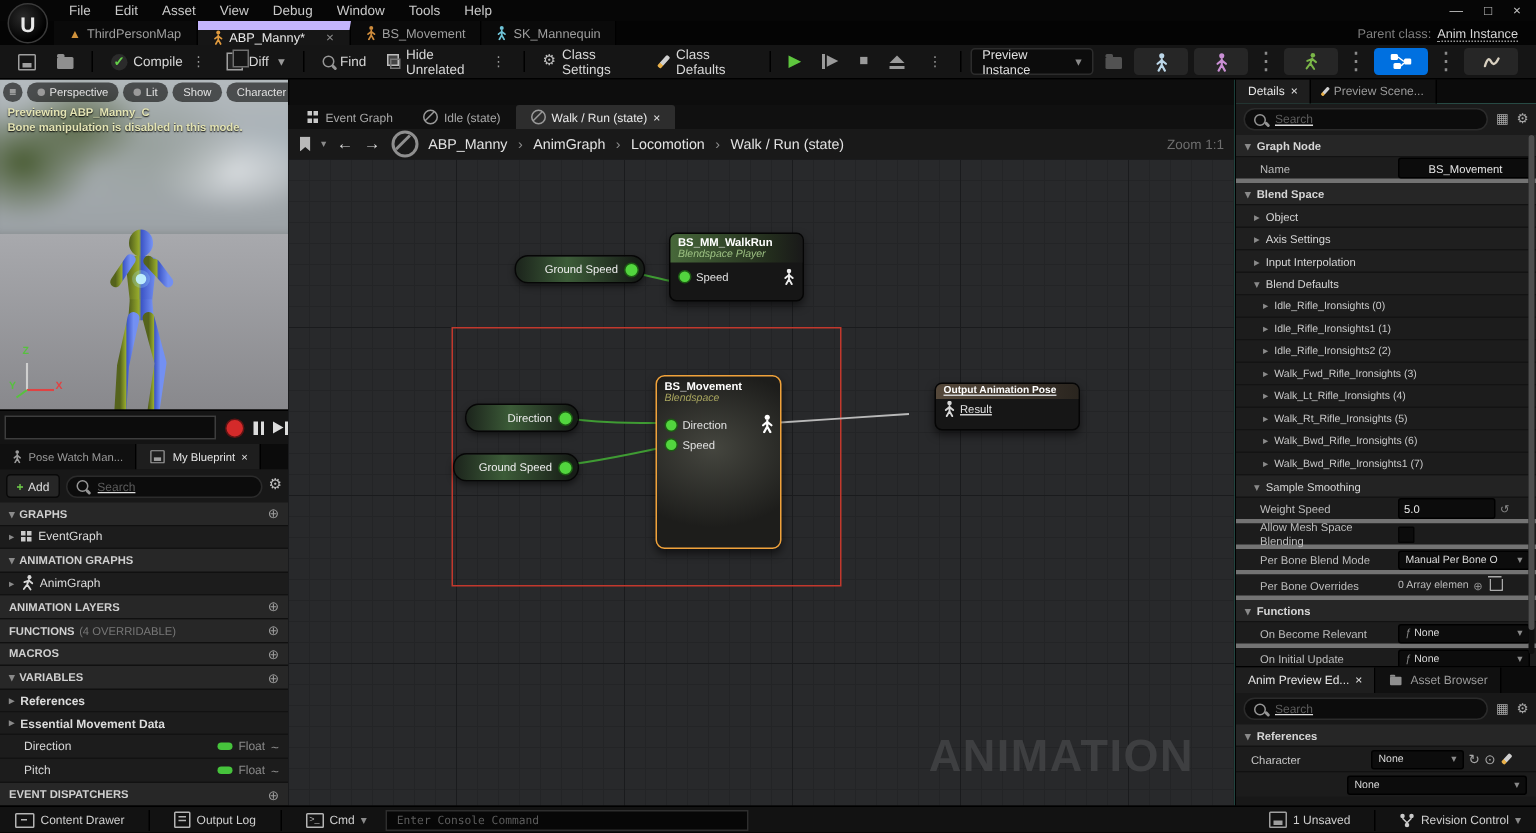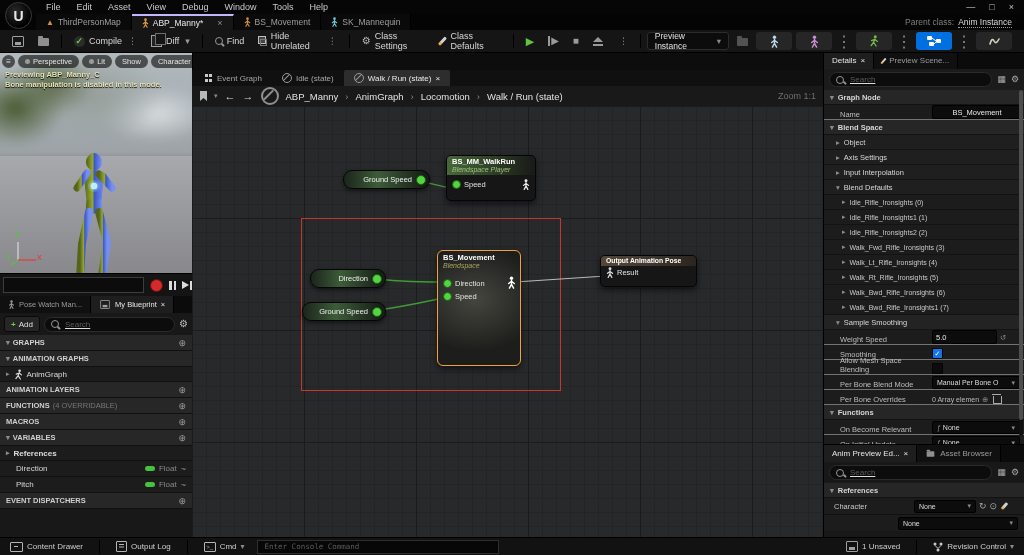--- a/index.html
+++ b/index.html
@@ -16,21 +16,21 @@
   .logo{position:absolute;left:5px;top:2px;width:25px;height:25px;border-radius:50%;
         background:radial-gradient(circle at 38% 35%,#2b2b2b,#000 70%);border:1px solid #3a3a3a;
         color:#e8e8e8;font-weight:bold;font-size:14px;display:flex;align-items:center;justify-content:center;z-index:40;}
   .menus{margin-left:38px;height:14px;}
   .menus span{font-size:9px;color:#c9c9c9;padding:0 8px;line-height:14px;}
   .winctl{margin-left:auto;padding-right:10px;gap:14px;font-size:9px;color:#c0c0c0;}
 
   
   .apptabs{position:absolute;left:0;top:14px;right:0;height:16px;background:#040404;display:flex;align-items:stretch;padding-left:36px;z-index:20;}
   .atab{display:flex;align-items:center;gap:4px;font-size:8.5px;color:#9f9f9f;padding:0 10px;background:#0a0a0a;border-right:1px solid #000;}
-  .atab.active{background:#161616;color:#eaeaea;border-top:2px solid #c4b5fd;}
+  .atab.active{background:#161616;color:#eaeaea;border-top:6px solid #c4b5fd;}
   .atab .aclose{margin-left:10px;color:#8a8a8a;font-size:9px;}
   .pclass{margin-left:auto;gap:4px;padding-right:12px;font-size:8.5px;}
   .pclass .lab{color:#7f7f7f;}
   .pclass .val{color:#d9d9d9;border-bottom:1px dotted #9a9a9a;}
 
   
   .toolbar{position:absolute;left:0;top:30px;right:0;height:22px;background:#151515;border-bottom:1px solid #000;display:flex;align-items:center;padding:0 6px;gap:2px;z-index:20;}
   .tbtn{display:flex;align-items:center;gap:4px;font-size:9px;color:#d8d8d8;padding:0 6px;height:18px;border-radius:3px;}
   .tbtn .dots{color:#9a9a9a;font-size:9px;margin-left:2px;}
   .ic-box{width:10px;height:9px;border:1px solid #9f9f9f;border-radius:1px;position:relative;}
@@ -161,21 +161,21 @@
 
   
   .dtabs{height:17px;background:#0b0b0b;display:flex;}
   .dtabs .ltab{font-size:8px;}
   .dsearchrow{display:flex;align-items:center;gap:5px;padding:3px 5px;background:#1b1b1b;}
   .miniic{color:#a8a8a8;font-size:9px;line-height:1;}
   .drows{background:#191919;}
   .dhdr{display:flex;align-items:center;gap:4px;height:14px;background:#262626;border-bottom:1px solid #121212;padding:0 6px;font-size:7.5px;font-weight:bold;color:#d6d6d6;}
   .dcat{display:flex;align-items:center;gap:4px;height:14px;background:#1f1f1f;border-bottom:1px solid #131313;padding:0 6px 0 12px;font-size:7.5px;color:#d6d6d6;}
   .dsub{display:flex;align-items:center;gap:4px;height:14px;background:#1c1c1c;border-bottom:1px solid #131313;padding:0 6px 0 18px;font-size:7px;color:#c9c9c9;}
-  .dprop{display:flex;align-items:flex-end;height:14px;background:#1c1c1c;border-bottom:1px solid #737373;padding:0 4px 0 16px;font-size:7.5px;color:#bdbdbd;}
+  .dprop{display:flex;align-items:center;height:14px;background:#1c1c1c;border-bottom:3px solid #737373;padding:0 4px 0 16px;font-size:7.5px;color:#bdbdbd;}
   .dval{margin-left:auto;display:flex;align-items:center;gap:3px;width:88px;flex:none;}
   .tfield{background:#0c0c0c;border:1px solid #000;border-radius:2px;color:#e8e8e8;font-size:7.5px;height:10px;font-family:inherit;outline:0;}
   .dd2{background:#0c0c0c;border:1px solid #000;border-radius:2px;height:11px;display:flex;align-items:center;gap:3px;padding:0 4px;font-size:7px;color:#ddd;flex:1;justify-content:space-between;}
   .cb{width:9px;height:9px;background:#0c0c0c;border:1px solid #040404;border-radius:1px;display:flex;align-items:center;justify-content:center;font-size:7px;color:#fff;}
   .cb.on{background:#1473e6;}
   .trash{width:7px;height:7px;border:1px solid #aaa;border-top:none;border-radius:0 0 1px 1px;position:relative;margin-left:2px;}
   .trash::before{content:"";position:absolute;top:-2px;left:-2px;width:9px;height:1.2px;background:#aaa;}
   .dscroll{position:absolute;right:1px;top:38px;width:4px;height:346px;background:#101010;border-radius:2px;}
   .dscroll i{display:block;width:4px;height:330px;background:#4e4e4e;border-radius:2px;}
 
@@ -475,20 +475,30 @@
             <input placeholder="Search" style="">
           </div>
           <span class="gear">⚙</span>
         </div>
 
         <div class="shdr">
           <span class="dim">▾</span>
           <span>GRAPHS</span>
           <span class="plusc">⊕</span>
         </div>
+        <div class="sitem">
+          <span class="tri">▸</span>
+          <span class="ic-eg">
+              <i></i>
+              <i></i>
+              <i></i>
+              <i></i>
+            </span>
+          <span>EventGraph</span>
+        </div>
         <div class="shdr">
           <span class="dim">▾</span>
           <span>ANIMATION GRAPHS</span>
         </div>
         <div class="sitem">
           <span class="tri">▸</span>
           <svg width="9" height="11" style="color:#d8d8d8">
               <use href="#i-run"></use>
             </svg>
           <span>AnimGraph</span>
@@ -507,20 +517,24 @@
           <span class="plusc">⊕</span>
         </div>
         <div class="shdr">
           <span class="dim">▾</span>
           <span>VARIABLES</span>
           <span class="plusc">⊕</span>
         </div>
         <div class="sitem" style="font-weight:bold">
           <span class="tri">▸</span>
           <span>References</span>
+        </div>
+        <div class="sitem" style="font-weight:bold">
+          <span class="tri">▸</span>
+          <span>Essential Movement Data</span>
         </div>
         <div class="varrow">
           <span>Direction</span>
           <span class="cap"></span>
           <span class="dim">Float</span>
           <span class="wave">~</span>
         </div>
         <div class="varrow">
           <span>Pitch</span>
           <span class="cap"></span>
@@ -621,32 +635,33 @@
           </div>
           <div class="prow">
             <span class="pin"></span>
             <span>Speed</span>
           </div>
           <svg class="person abs" style="right:4px;top:25px;color:#ffffff" width="9" height="13">
               <use href="#i-person"></use>
             </svg>
         </div>
 
-        <div class="gnode outpose" style="left:408px;top:149px;width:95px;height:30px;">
+        <div class="gnode outpose" style="left:431px;top:149px;width:95px;height:30px;text-decoration:underline;">
           <div class="nhdr" style="padding:1px 5px;">
             <div class="ntitle" style="font-size:6.8px;">Output Animation Pose</div>
           </div>
           <div class="prow">
             <svg class="person" width="8" height="11" style="color:#d8d8d8">
                 <use href="#i-person"></use>
               </svg>
             <span>Result</span>
           </div>
         </div>
 
+        <div class="watermark">ANIMATION</div>
       </div>
     </div>
 
     <div class="rightpanel">
       <div class="dtabs">
         <div class="ltab active">
           <span>Details</span>
           <span class="aclose">×</span>
         </div>
         <div class="ltab">
@@ -730,26 +745,20 @@
         <div class="dcat" style="background:#232323;">
           <span class="dim">▾</span>
           <span>Sample Smoothing</span>
         </div>
         <div class="dprop">
           <span>Weight Speed</span>
           <span class="dval">
             <input class="tfield" style="width: 58px; padding-left: 3px;" value="5.0">
             <span class="dim">↺</span>
           </span>
-        </div>
-        <div class="dprop">
-          <span>Smoothing</span>
-          <span class="dval">
-              <span class="cb on">✓</span>
-            </span>
         </div>
         <div class="dprop">
           <span>Allow Mesh Space Blending</span>
           <span class="dval">
               <span class="cb"></span>
             </span>
         </div>
         <div class="dprop">
           <span>Per Bone Blend Mode</span>
           <span class="dval">

